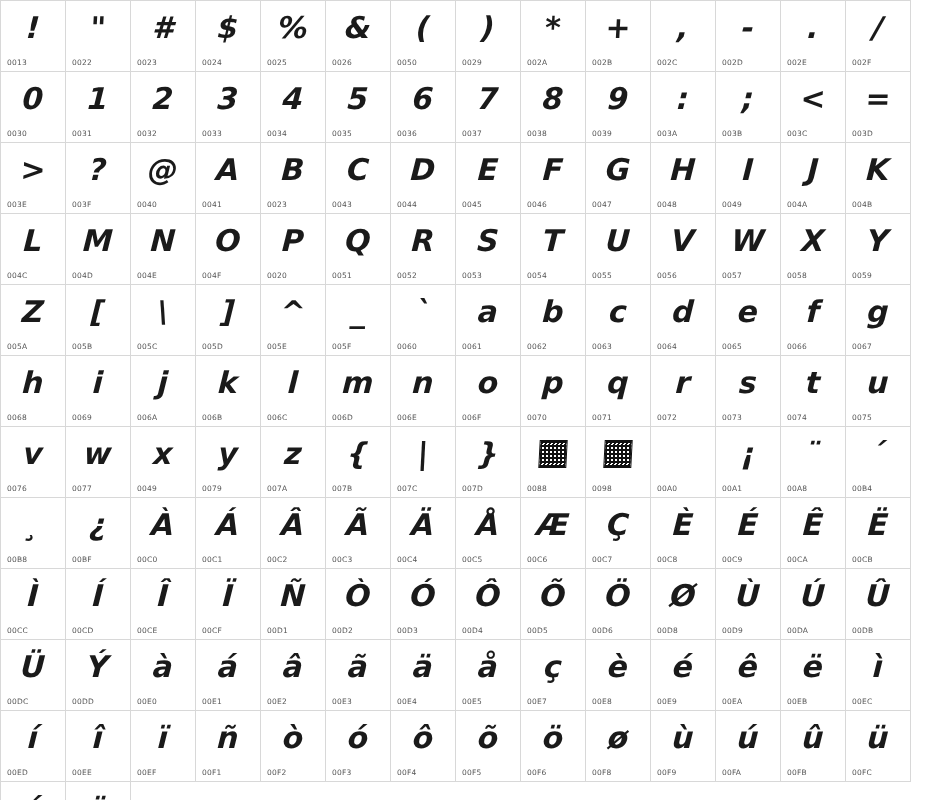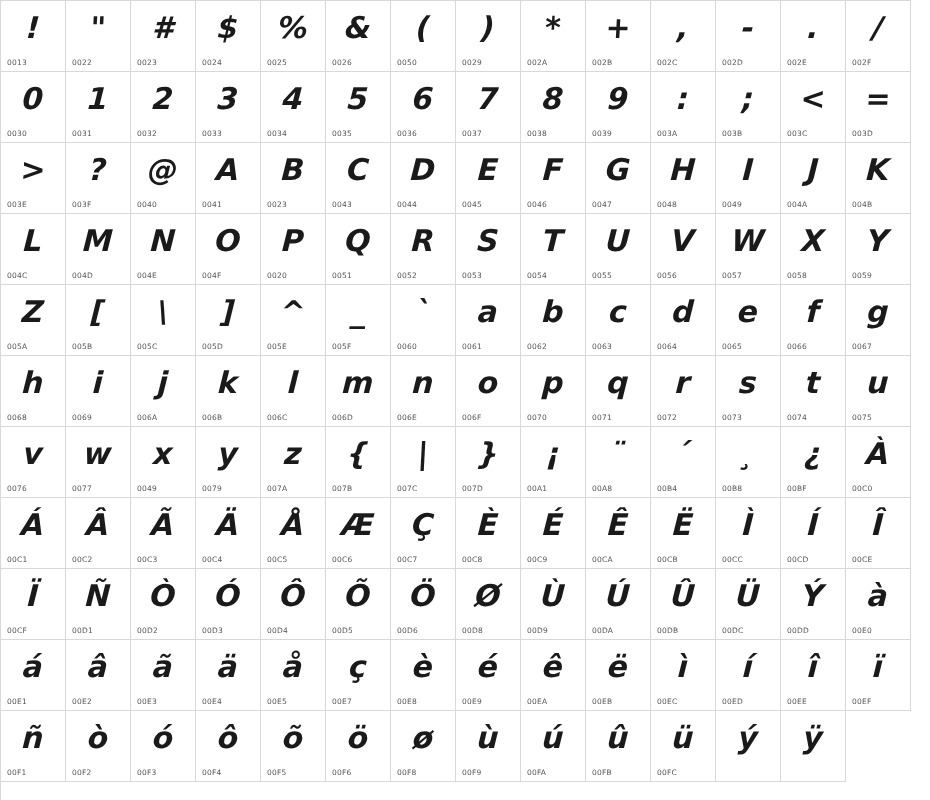--- a/index.html
+++ b/index.html
@@ -445,20 +445,36 @@
     </div>
     <div class="cell">
       <div class="glyph">|</div>
       <div class="code">007C</div>
     </div>
     <div class="cell">
       <div class="glyph">}</div>
       <div class="code">007D</div>
     </div>
     <div class="cell">
+      <div class="glyph box">
+        <span class="notdef"></span>
+      </div>
+      <div class="code">0088</div>
+    </div>
+    <div class="cell">
+      <div class="glyph box">
+        <span class="notdef"></span>
+      </div>
+      <div class="code">0098</div>
+    </div>
+    <div class="cell">
+      <div class="glyph"></div>
+      <div class="code">00A0</div>
+    </div>
+    <div class="cell">
       <div class="glyph">¡</div>
       <div class="code">00A1</div>
     </div>
     <div class="cell">
       <div class="glyph">¨</div>
       <div class="code">00A8</div>
     </div>
     <div class="cell">
       <div class="glyph">´</div>
       <div class="code">00B4</div>

